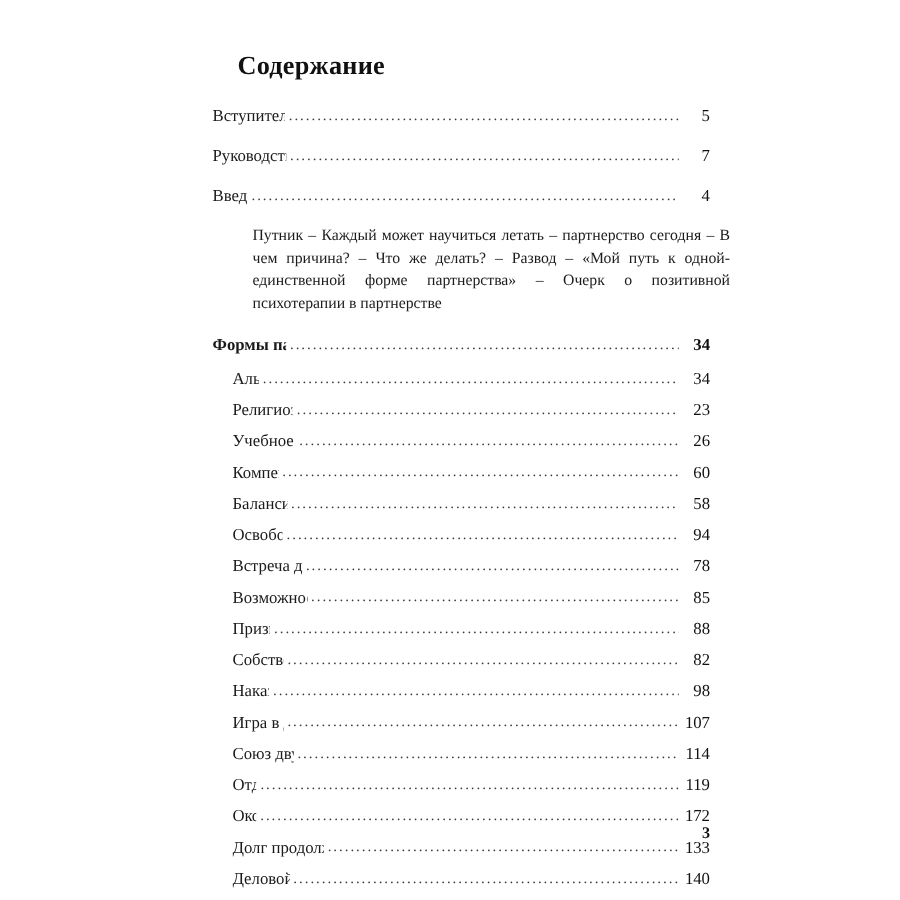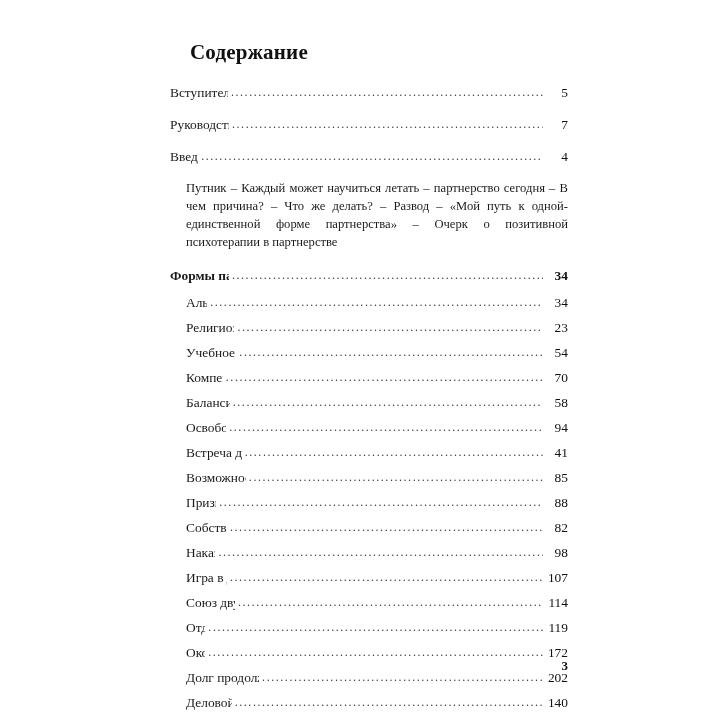--- a/index.html
+++ b/index.html
@@ -76,21 +76,21 @@
     margin-left: 16px;
     margin-bottom: 9.2px;
     width: calc(100% - 16px);
   }
 
   .section-head {
     margin-bottom: 11px;
   }
 
   .desc {
-    margin: 2px 0 16px 16px;
+    margin: 2px 0 16px 32px;
     width: calc(100% - 16px);
     font-size: 12.6px;
     line-height: 1.42;
     text-align: justify;
     text-justify: inter-word;
     color: #1b1b1b;
   }
 
   .folio {
     position: absolute;
@@ -145,41 +145,41 @@
         <span class="pageno">34</span>
       </div>
       <div class="toc-row level-sub">
         <span class="label">Религиозный долг</span>
         <span class="leader"></span>
         <span class="pageno">23</span>
       </div>
       <div class="toc-row level-sub">
         <span class="label">Учебное заведение</span>
         <span class="leader"></span>
-        <span class="pageno">54</span>
+        <span class="pageno">26</span>
       </div>
       <div class="toc-row level-sub">
         <span class="label">Компенсация</span>
         <span class="leader"></span>
-        <span class="pageno">70</span>
+        <span class="pageno">60</span>
       </div>
       <div class="toc-row level-sub">
         <span class="label">Балансирование</span>
         <span class="leader"></span>
         <span class="pageno">58</span>
       </div>
       <div class="toc-row level-sub">
         <span class="label">Освобождение</span>
         <span class="leader"></span>
         <span class="pageno">94</span>
       </div>
       <div class="toc-row level-sub">
         <span class="label">Встреча двух культур</span>
         <span class="leader"></span>
-        <span class="pageno">41</span>
+        <span class="pageno">78</span>
       </div>
       <div class="toc-row level-sub">
         <span class="label">Возможность исповеди</span>
         <span class="leader"></span>
         <span class="pageno">85</span>
       </div>
       <div class="toc-row level-sub">
         <span class="label">Призвание</span>
         <span class="leader"></span>
         <span class="pageno">88</span>
@@ -210,21 +210,21 @@
         <span class="pageno">119</span>
       </div>
       <div class="toc-row level-sub">
         <span class="label">Оковы</span>
         <span class="leader"></span>
         <span class="pageno">172</span>
       </div>
       <div class="toc-row level-sub">
         <span class="label">Долг продолжения поколений</span>
         <span class="leader"></span>
-        <span class="pageno">202</span>
+        <span class="pageno">133</span>
       </div>
       <div class="toc-row level-sub">
         <span class="label">Деловой интерес</span>
         <span class="leader"></span>
         <span class="pageno">140</span>
       </div>
     </div>
 
   </div>
 

